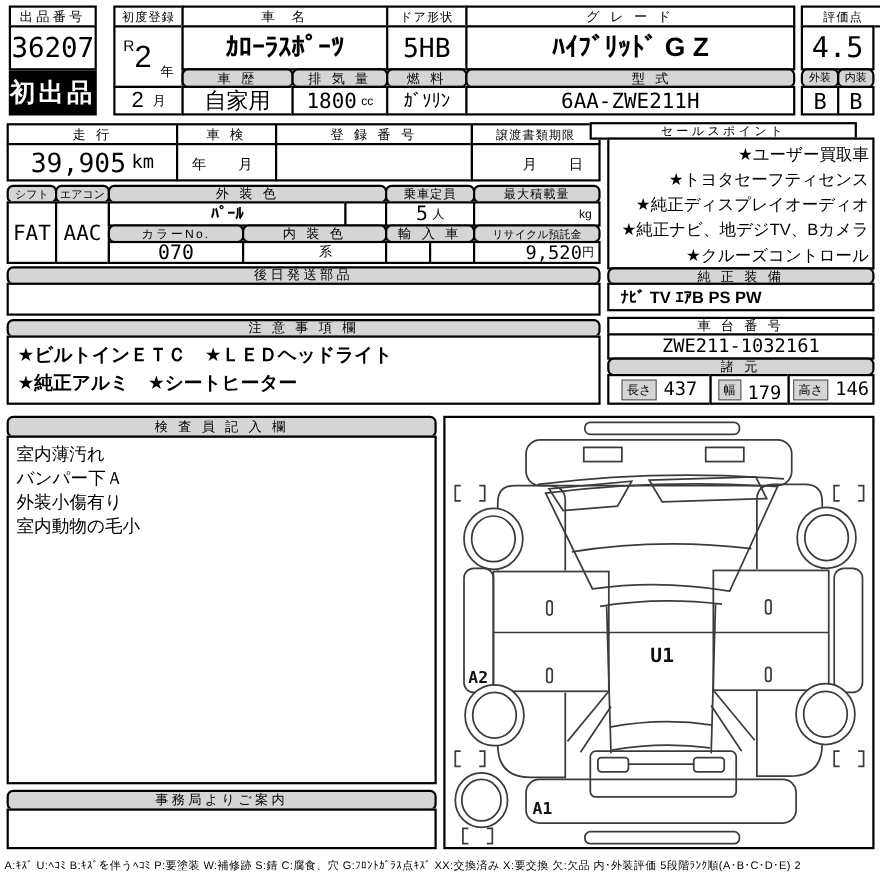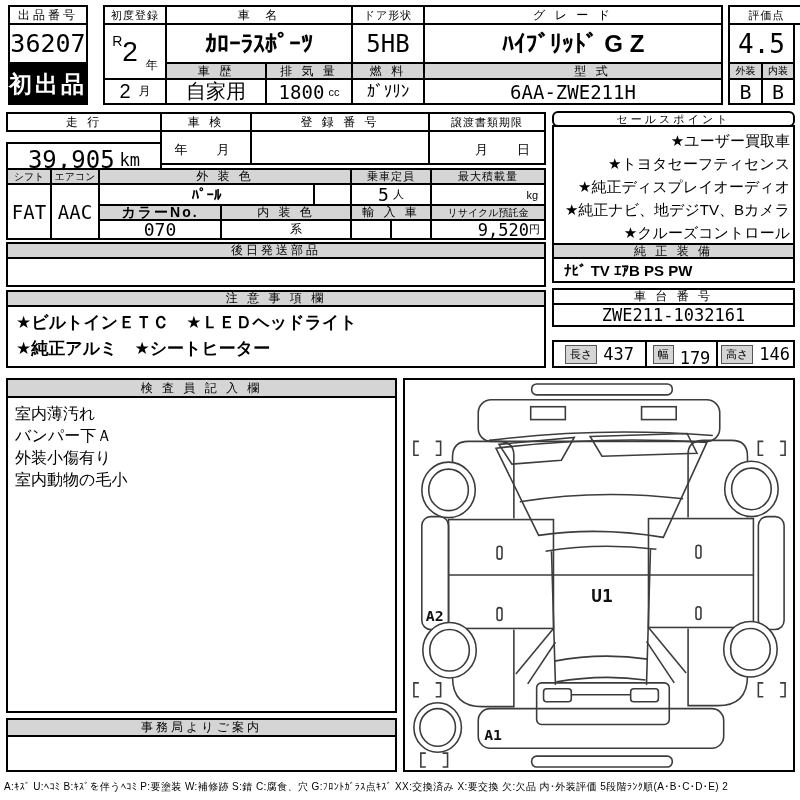--- a/index.html
+++ b/index.html
@@ -1,21 +1,21 @@
 <!DOCTYPE html>
 <html><head>
 <meta charset="utf-8">
 <style>
   html,body{margin:0;padding:0;background:#fff;}
   #page{position:relative;width:800px;height:800px;background:#ffffff;overflow:hidden;
         font-family:"Liberation Sans","DejaVu Sans",sans-serif;color:#000;}
   .cell{position:absolute;box-sizing:border-box;border:2px solid #000;background:#fff;
         display:flex;align-items:center;justify-content:center;white-space:pre;}
   .hd{font-size:12px;letter-spacing:3px;}
-  .gh{background:#d5d5d5;font-size:12px;letter-spacing:3px;}
+  .gh{background:#d5d5d5;font-size:12px;letter-spacing:3px;border-radius:6px;}
   .mono{font-family:"DejaVu Sans Mono","Liberation Mono",monospace;}
   .left{justify-content:flex-start;}
   .right{justify-content:flex-end;}
   .bottom{align-items:flex-end;}
   .lines{flex-direction:column;align-items:flex-start;justify-content:flex-start;}
   .badge{position:absolute;box-sizing:border-box;background:#000;color:#fff;
          display:flex;align-items:center;justify-content:center;
          font-size:23px;font-weight:bold;letter-spacing:3px;}
   .unit{font-size:11px;margin-left:4px;}
   .minilbl{background:#d5d5d5;border:1px solid #555;font-size:11px;padding:1px 4px;margin-right:6px;}
@@ -59,21 +59,21 @@
   <div class="cell mono" style="left:423px;top:78px;width:300px;height:27px;font-size:19px;">6AA-ZWE211H</div>
 
   <div class="cell hd" style="left:728px;top:5px;width:77px;height:20px;font-size:11px;letter-spacing:1px;">評価点</div>
   <div class="cell mono" style="left:728px;top:23px;width:67px;height:41px;font-size:26px;">4.5</div>
   <div class="cell gh" style="left:728px;top:62px;width:35px;height:18px;font-size:10px;letter-spacing:0;">外装</div>
   <div class="cell gh" style="left:761px;top:62px;width:34px;height:18px;font-size:10px;letter-spacing:0;">内装</div>
   <div class="cell mono" style="left:728px;top:78px;width:35px;height:27px;font-size:20px;">B</div>
   <div class="cell mono" style="left:761px;top:78px;width:34px;height:27px;font-size:20px;">B</div>
 
   <div class="cell hd" style="left:6px;top:112px;width:156px;height:20px;">走 行</div>
-  <div class="cell" style="left:6px;top:130px;width:156px;height:35px;margin-top:12px;">
+  <div class="cell" style="left:6px;top:130px;width:156px;height:35px;">
     <span class="mono" style="font-size:24px;">39,905</span><span class="mono" style="font-size:17px;margin-left:5px;">km</span>
   </div>
   <div class="cell hd" style="left:160px;top:112px;width:92px;height:20px;">車 検</div>
   <div class="cell bottom" style="left:160px;top:130px;width:92px;height:35px;font-size:13px;letter-spacing:8px;padding-bottom:4px;">年　月</div>
   <div class="cell hd" style="left:250px;top:112px;width:180px;height:20px;">登 録 番 号</div>
   <div class="cell" style="left:250px;top:130px;width:180px;height:35px;"></div>
   <div class="cell hd" style="left:428px;top:112px;width:118px;height:20px;font-size:11px;letter-spacing:1px;">譲渡書類期限</div>
   <div class="cell bottom right" style="left:428px;top:130px;width:118px;height:35px;font-size:13px;letter-spacing:8px;padding:0 6px 4px 0;">月　日</div>
 
   <div class="cell gh" style="left:6px;top:168px;width:46px;height:17px;font-size:10px;letter-spacing:0;">シフト</div>
@@ -84,21 +84,21 @@
 
   <div class="cell mono" style="left:6px;top:183px;width:46px;height:57px;font-size:19px;">FAT</div>
   <div class="cell mono" style="left:50px;top:183px;width:50px;height:57px;font-size:19px;">AAC</div>
   <div class="cell" style="left:98px;top:183px;width:217px;height:23px;font-size:15px;font-weight:bold;">ﾊﾟｰﾙ</div>
   <div class="cell" style="left:313px;top:183px;width:39px;height:23px;"></div>
   <div class="cell" style="left:350px;top:183px;width:82px;height:23px;">
     <span class="mono" style="font-size:18px;">5</span><span class="unit">人</span>
   </div>
   <div class="cell bottom right" style="left:430px;top:183px;width:116px;height:23px;font-size:11px;padding:0 6px 3px 0;">kg</div>
 
-  <div class="cell gh" style="left:98px;top:204px;width:124px;height:17px;font-size:14px;letter-spacing:2px;font-weight:bold;">カラーNo.</div>
+  <div class="cell gh" style="left:98px;top:204px;width:124px;height:17px;font-size:11px;letter-spacing:2px;">カラーNo.</div>
   <div class="cell gh" style="left:220px;top:204px;width:132px;height:17px;">内 装 色</div>
   <div class="cell gh" style="left:350px;top:204px;width:82px;height:17px;">輸 入 車</div>
   <div class="cell gh" style="left:430px;top:204px;width:116px;height:17px;font-size:10px;letter-spacing:0;">リサイクル預託金</div>
 
   <div class="cell mono" style="left:98px;top:219px;width:124px;height:21px;font-size:18px;">070</div>
   <div class="cell right" style="left:220px;top:219px;width:132px;height:21px;font-size:12px;padding-right:48px;">系</div>
   <div class="cell" style="left:350px;top:219px;width:42px;height:21px;"></div>
   <div class="cell" style="left:390px;top:219px;width:42px;height:21px;"></div>
   <div class="cell right" style="left:430px;top:219px;width:116px;height:21px;padding-right:4px;">
     <span class="mono" style="font-size:17px;">9,520</span><span style="font-size:11px;">円</span>
@@ -106,33 +106,34 @@
 
   <div class="cell gh" style="left:6px;top:242px;width:540px;height:17px;">後日発送部品</div>
   <div class="cell" style="left:6px;top:257px;width:540px;height:30px;"></div>
 
   <div class="cell gh" style="left:6px;top:290px;width:540px;height:17px;">注 意 事 項 欄</div>
   <div class="cell lines" style="left:6px;top:305px;width:540px;height:63px;font-size:17px;font-weight:bold;line-height:26px;padding:3px 8px;">
     <div>★ビルトインＥＴＣ　★ＬＥＤヘッドライト</div>
     <div>★純正アルミ　★シートヒーター</div>
   </div>
 
-  <div class="cell hd" style="left:552px;top:111px;width:243px;height:16px;font-size:11px;border-radius:6px;">セールスポイント</div>
+  <div class="cell hd" style="left:536px;top:111px;width:243px;height:16px;font-size:11px;">セールスポイント</div>
   <div class="cell lines" style="left:552px;top:125px;width:243px;height:120px;font-size:15px;font-weight:normal;line-height:23px;padding:2px 3px;align-items:flex-end;">
     <div>★ユーザー買取車</div>
     <div>★トヨタセーフティセンス</div>
     <div>★純正ディスプレイオーディオ</div>
     <div>★純正ナビ、地デジTV、Bカメラ</div>
     <div>★クルーズコントロール</div>
   </div>
   <div class="cell gh" style="left:552px;top:243px;width:243px;height:16px;">純 正 装 備</div>
   <div class="cell left" style="left:552px;top:257px;width:243px;height:26px;font-size:15px;font-weight:bold;padding-left:10px;">ﾅﾋﾞ TV ｴｱB PS PW</div>
 
   <div class="cell hd" style="left:552px;top:288px;width:243px;height:17px;">車 台 番 号</div>
   <div class="cell mono" style="left:552px;top:303px;width:243px;height:24px;font-size:17px;">ZWE211-1032161</div>
+  <div class="cell gh" style="left:552px;top:325px;width:243px;height:17px;">諸 元</div>
   <div class="cell" style="left:552px;top:340px;width:95px;height:28px;">
     <span class="minilbl">長さ</span><span class="mono" style="font-size:17px;">437</span>
   </div>
   <div class="cell" style="left:645px;top:340px;width:73px;height:28px;">
     <span class="minilbl">幅</span><span class="mono" style="font-size:17px;margin-top:7px;">179</span>
   </div>
   <div class="cell" style="left:716px;top:340px;width:79px;height:28px;">
     <span class="minilbl">高さ</span><span class="mono" style="font-size:17px;">146</span>
   </div>
 

